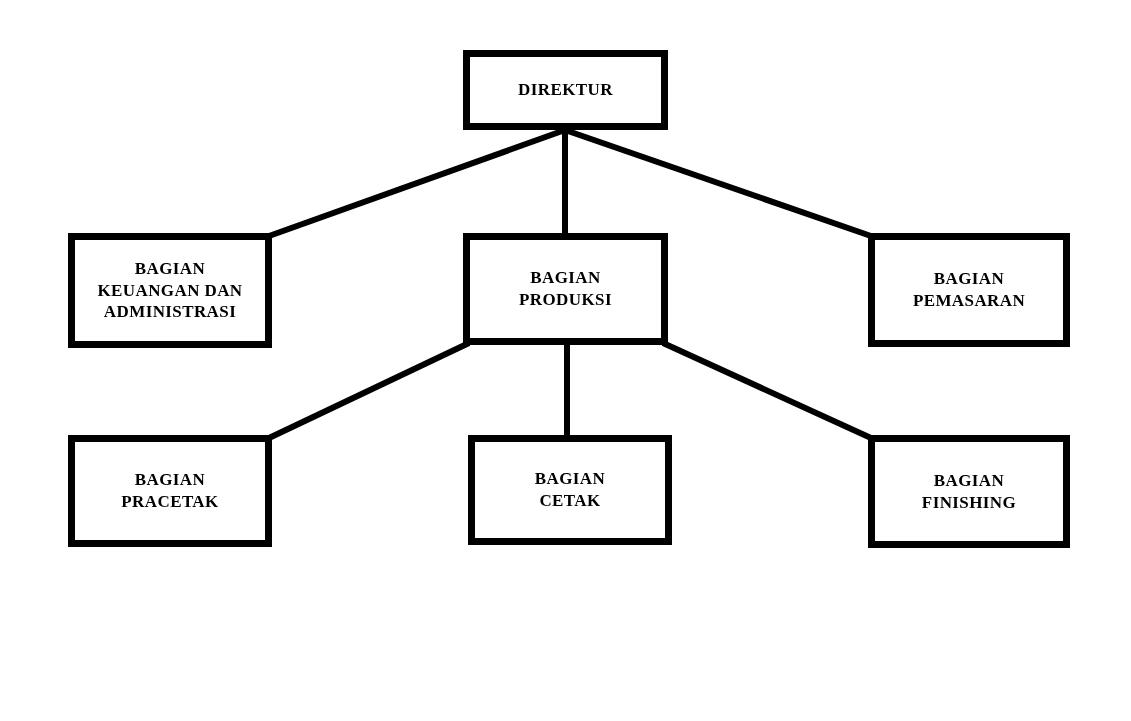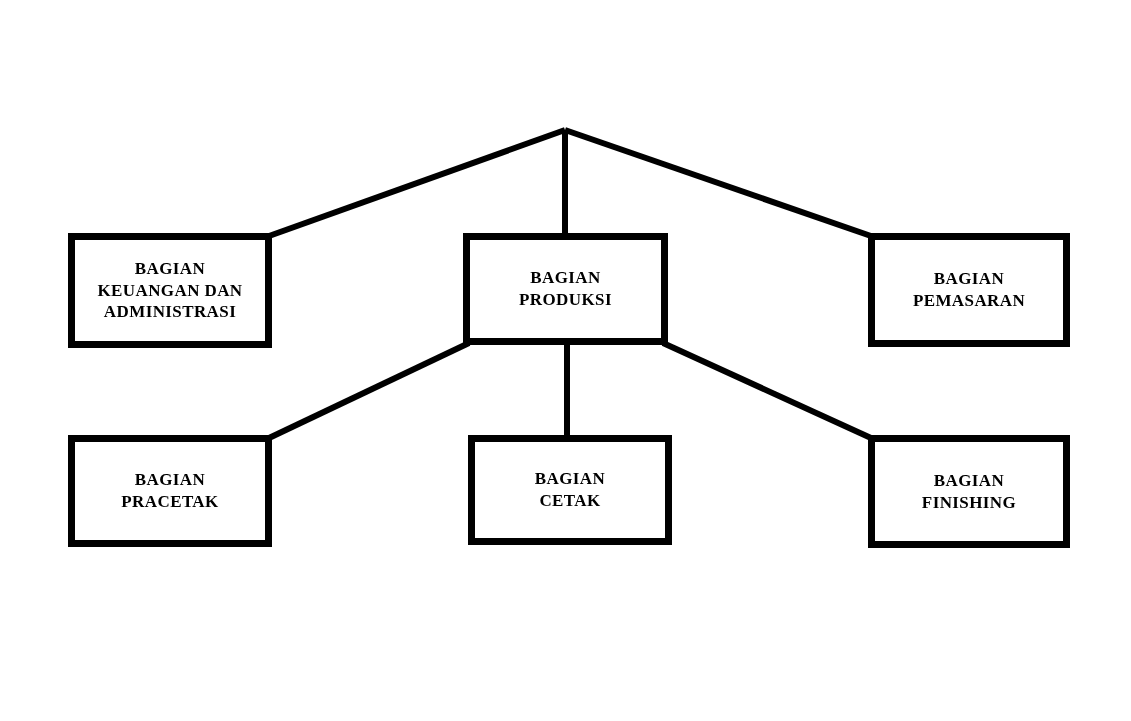--- a/index.html
+++ b/index.html
@@ -57,20 +57,23 @@
 
   <svg id="edge-layer" viewBox="0 0 1131 721" width="1131" height="721" xmlns="http://www.w3.org/2000/svg">
       <line x1="565" y1="130" x2="269" y2="236" stroke="#000000" stroke-width="6" stroke-linecap="butt"></line>
       <line x1="565" y1="130" x2="565" y2="236" stroke="#000000" stroke-width="6" stroke-linecap="butt"></line>
       <line x1="565" y1="130" x2="871" y2="236" stroke="#000000" stroke-width="6" stroke-linecap="butt"></line>
       <line x1="469" y1="343" x2="269" y2="438" stroke="#000000" stroke-width="6" stroke-linecap="butt"></line>
       <line x1="567" y1="343" x2="567" y2="438" stroke="#000000" stroke-width="6" stroke-linecap="butt"></line>
       <line x1="663" y1="343" x2="871" y2="438" stroke="#000000" stroke-width="6" stroke-linecap="butt"></line>
     </svg>
 
+  <div class="node node-root" style="left: 463px; top: 50px; width: 205px; height: 80px; border-color: rgb(0, 0, 0); background: rgb(255, 255, 255);">
+    <span class="node-label">DIREKTUR</span>
+  </div>
 
   <div class="node node-mid" style="left: 68px; top: 233px; width: 204px; height: 115px; border-color: rgb(0, 0, 0); background: rgb(255, 255, 255);">
     <span class="node-label">BAGIAN
 KEUANGAN DAN
 ADMINISTRASI</span>
   </div>
 
   <div class="node node-mid" style="left: 463px; top: 233px; width: 205px; height: 112px; border-color: rgb(0, 0, 0); background: rgb(255, 255, 255);">
     <span class="node-label">BAGIAN
 PRODUKSI</span>

